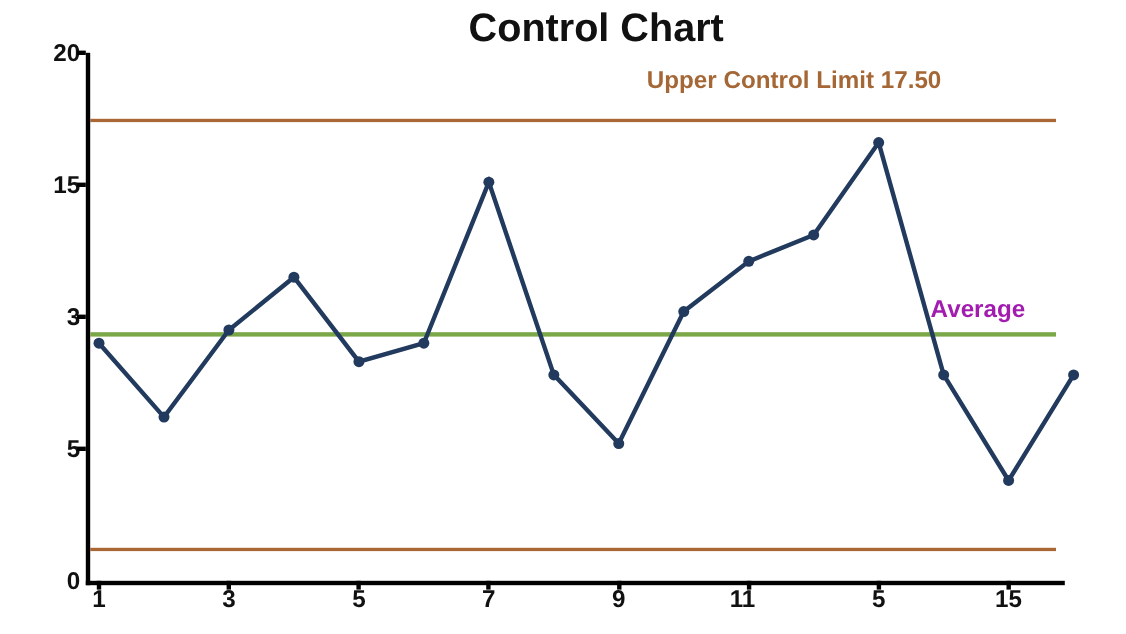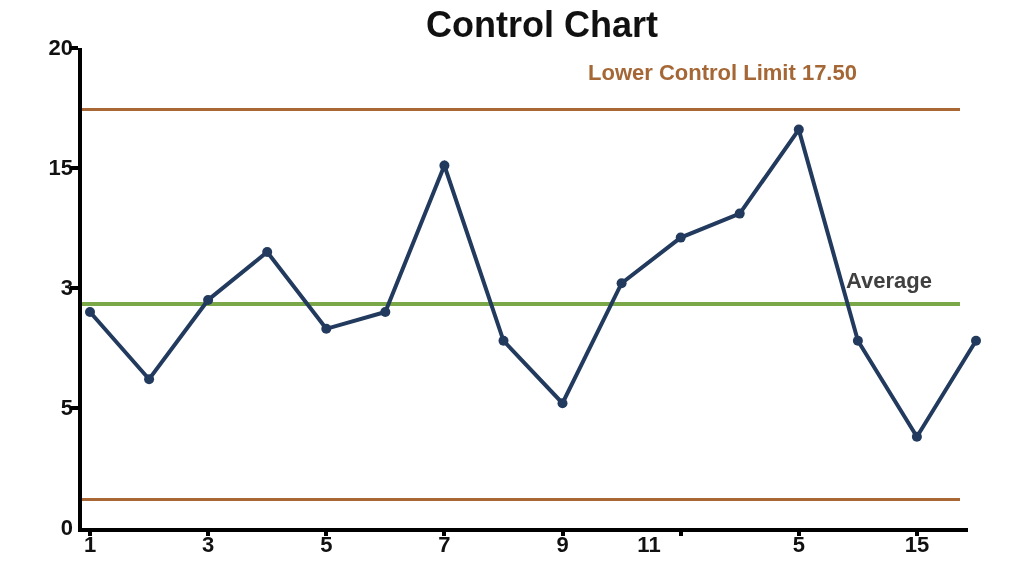--- a/index.html
+++ b/index.html
@@ -73,21 +73,21 @@
 }
 .hline.ucl, .hline.lcl { background: #a96735; }
 .hline.avg { background: #7aa748; height: 4px; }
 .ann {
   position: absolute;
   font-weight: 700;
   font-size: 22px;
 }
 .ann-ucl { color: #a56735; }
 .ann-lcl { color: #a56735; }
-.ann-avg { color: #404040; }
+.ann-avg { color: #a21caf; }
 svg.series {
   position: absolute;
   left: 78px;
   top: 48px;
   width: 886px;
   height: 480px;
   overflow: visible;
 }
 svg.series polyline {
   fill: none;
@@ -114,38 +114,38 @@
   <div class="y-tick-mark" style="top:406px"></div>
   <div class="y-tick-mark" style="top:286px"></div>
   <div class="y-tick-mark" style="top:166px"></div>
   <div class="y-tick-mark" style="top:46px"></div>
 
   <div class="x-tick-label" style="left:90px">1</div>
   <div class="x-tick-label" style="left:208.1px">3</div>
   <div class="x-tick-label" style="left:326.3px">5</div>
   <div class="x-tick-label" style="left:444.4px">7</div>
   <div class="x-tick-label" style="left:562.5px">9</div>
-  <div class="x-tick-label" style="left:649px">11</div>
+  <div class="x-tick-label" style="left:675px">11</div>
   <div class="x-tick-label" style="left:798.8px">5</div>
   <div class="x-tick-label" style="left:916.9px">15</div>
   <div class="x-tick-mark" style="left:88px"></div>
   <div class="x-tick-mark" style="left:206.1px"></div>
   <div class="x-tick-mark" style="left:324.3px"></div>
   <div class="x-tick-mark" style="left:442.4px"></div>
   <div class="x-tick-mark" style="left:560.5px"></div>
   <div class="x-tick-mark" style="left:678.7px"></div>
   <div class="x-tick-mark" style="left:796.8px"></div>
   <div class="x-tick-mark" style="left:914.9px"></div>
 
   <div class="hline ucl" style="top:108px"></div>
   <div class="hline avg" style="top:302.4px"></div>
   <div class="hline lcl" style="top:498px"></div>
 
   <div class="ann ann-ucl" style="top:60px; left:588px">
-    <span>Lower Control Limit</span>
+    <span>Upper Control Limit</span>
     <span style="font-weight:700">17.50</span>
   </div>
   <div class="ann ann-avg" style="top:268px; left:846px">Average</div>
 
   <svg class="series" viewBox="0 0 886 480">
     <polyline id="series-line" points="12.0,264.0 71.1,331.2 130.1,252.0 189.2,204.0 248.3,280.8 307.3,264.0 366.4,117.6 425.5,292.8 484.5,355.2 543.6,235.2 602.7,189.6 661.7,165.6 720.8,81.6 779.9,292.8 838.9,388.8 898.0,292.8"></polyline>
     <g id="series-points">
         <circle cx="12.0" cy="264.0" r="5"></circle>
         <circle cx="71.1" cy="331.2" r="5"></circle>
         <circle cx="130.1" cy="252.0" r="5"></circle>

